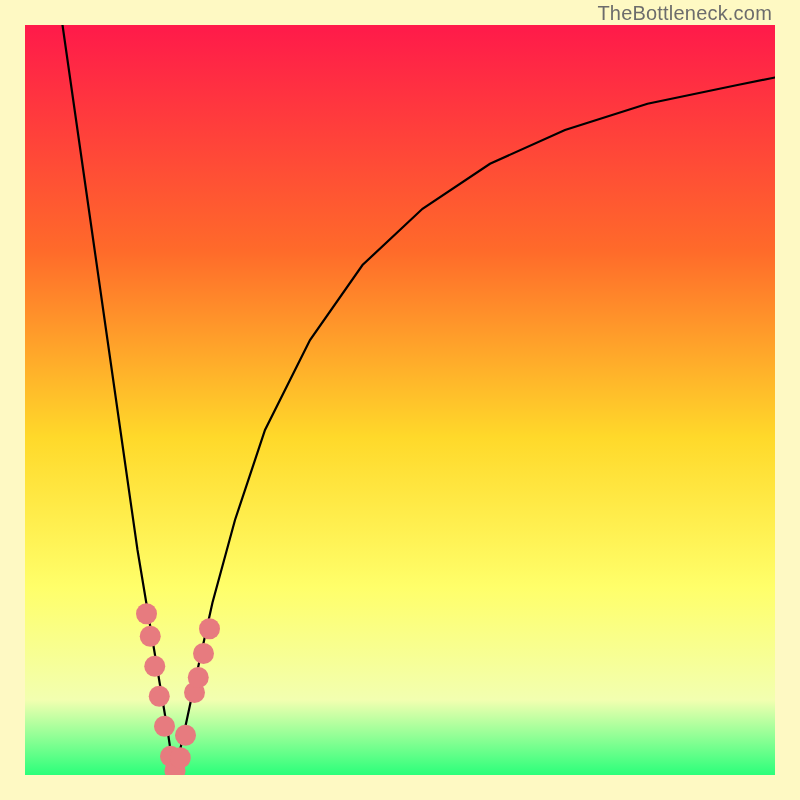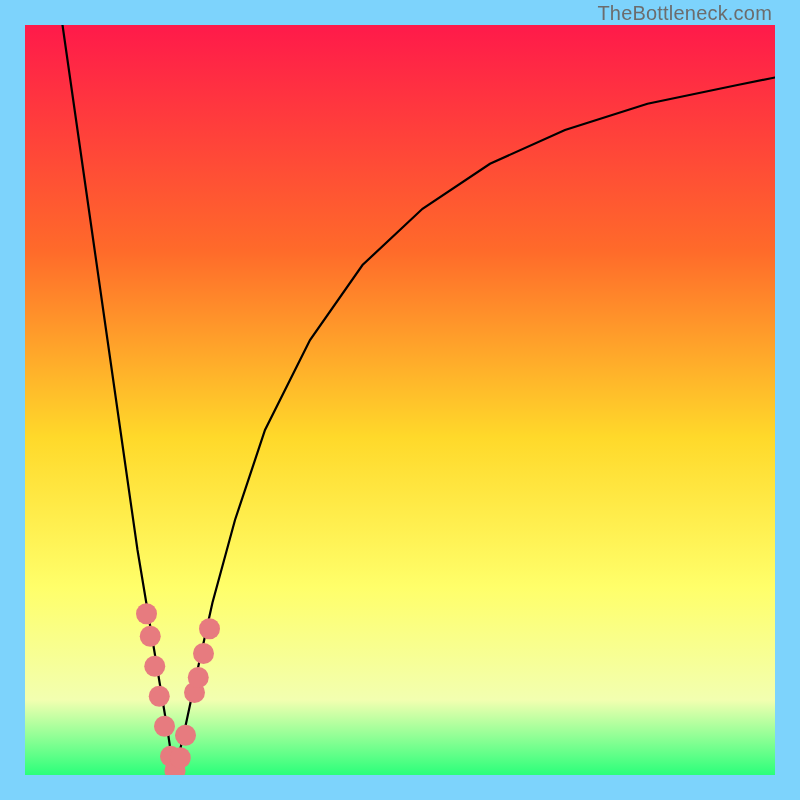--- a/index.html
+++ b/index.html
@@ -8,21 +8,21 @@
     width: 800px;
     height: 800px;
     overflow: hidden;
     background: #000;
     font-family: Arial, Helvetica, sans-serif;
   }
   .frame {
     position: absolute;
     left: 0; top: 0;
     width: 800px; height: 800px;
-    background: #7dd3fc;
+    background: #fef9c3;
   }
   .plot {
     position: absolute;
     left: 25px;
     top: 25px;
     width: 750px;
     height: 750px;
     overflow: hidden;
   }
   .watermark {

